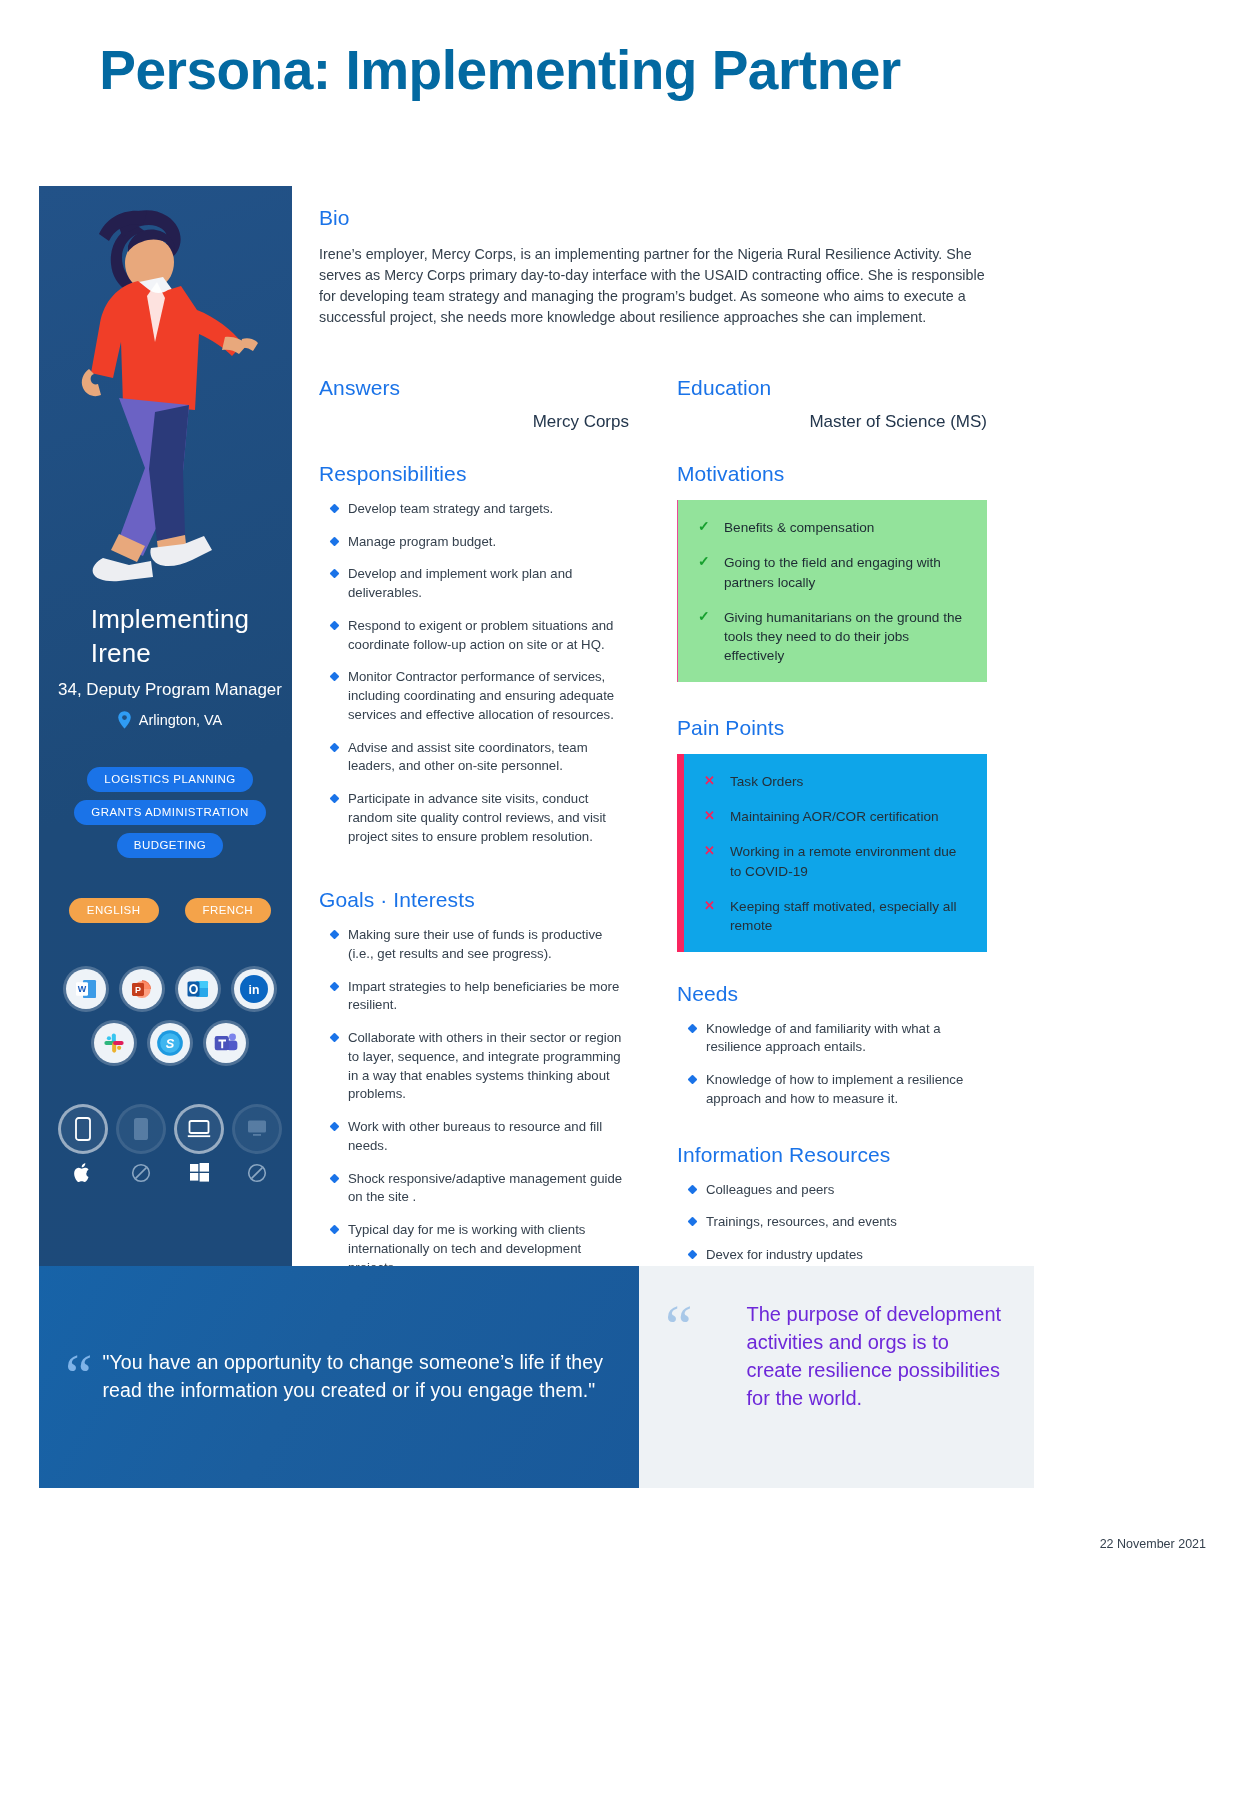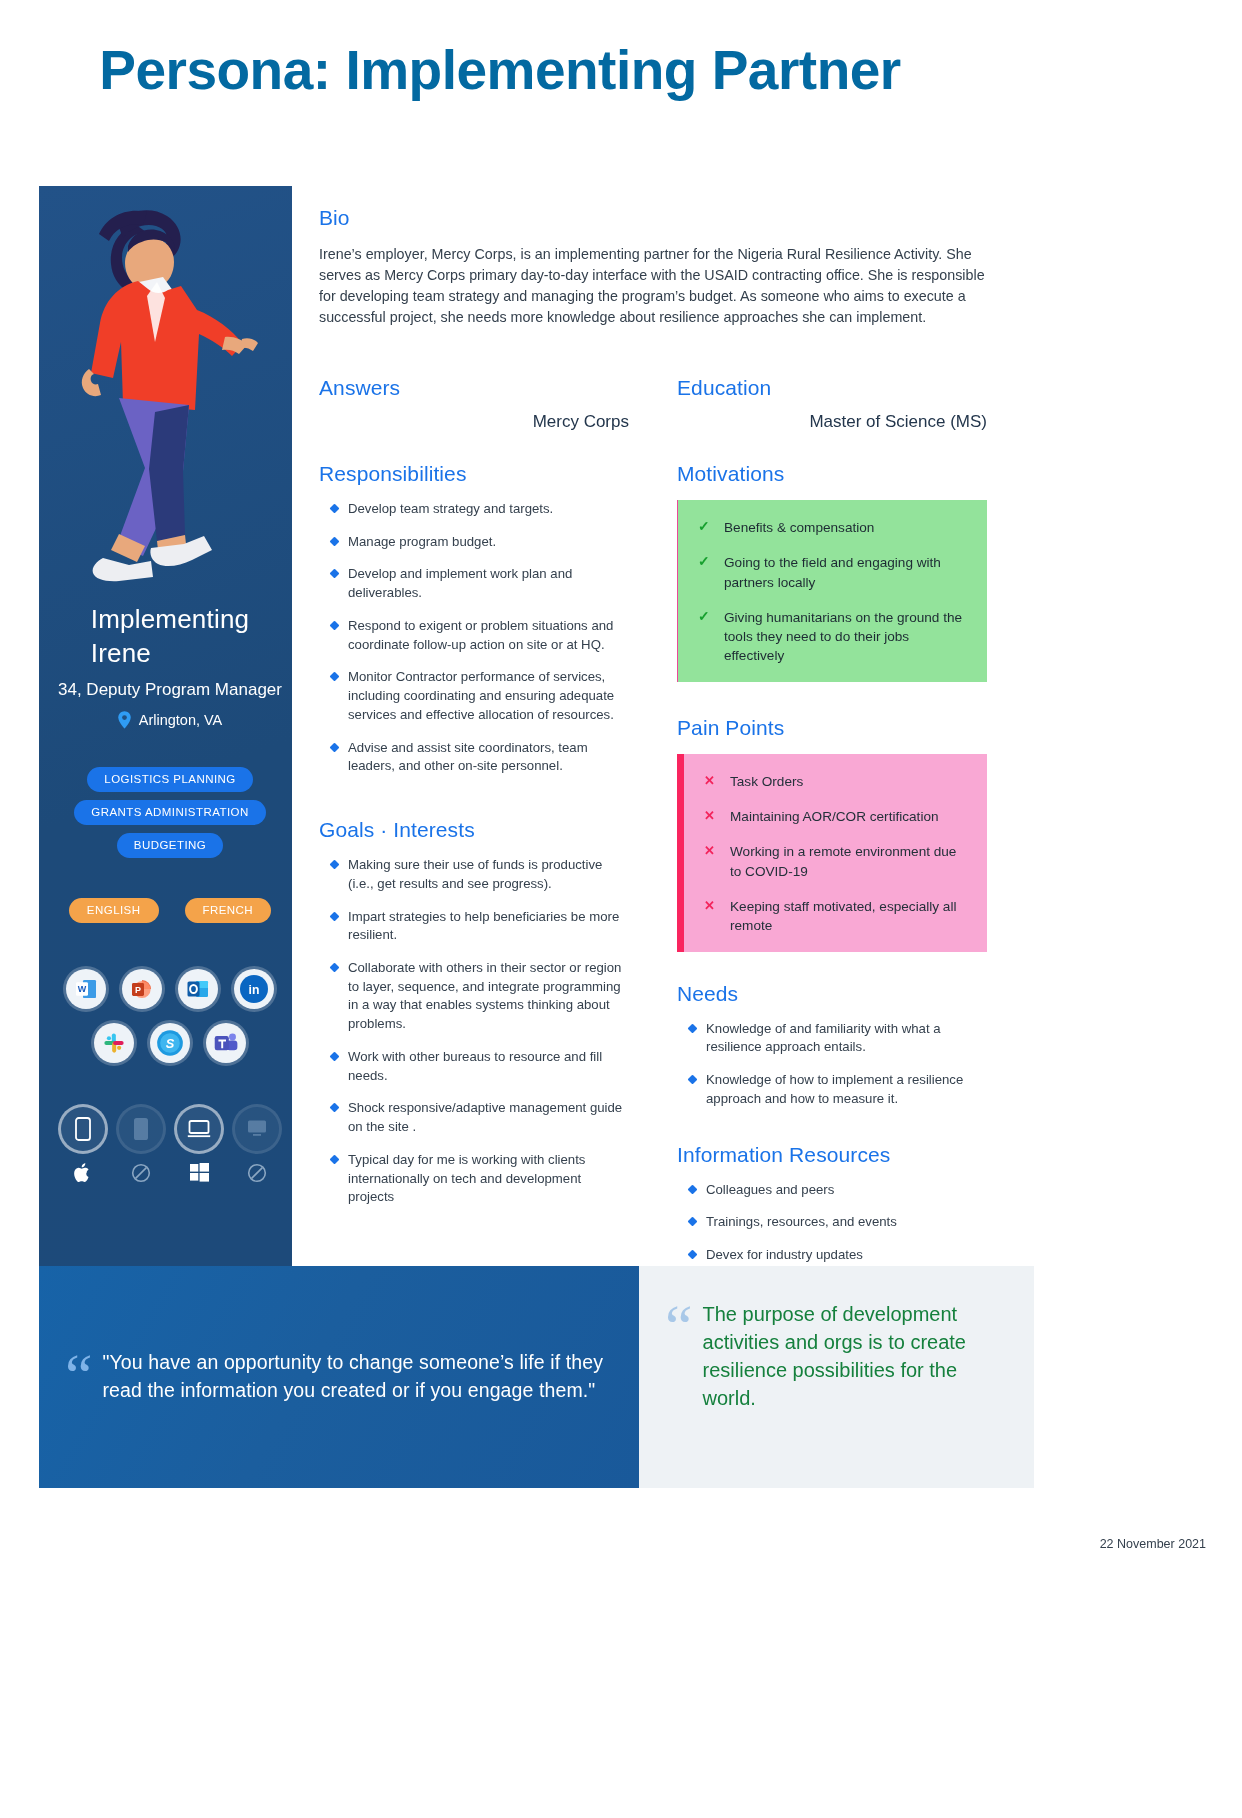--- a/index.html
+++ b/index.html
@@ -100,21 +100,21 @@
   }
   ul.bl li:before {
     content: ""; position: absolute; left: 12px; top: 5px;
     width: 7px; height: 7px; background: #1a73e8;
     transform: rotate(45deg); border-radius: 1px;
   }
 
   
   .callout { margin-top: 14px; padding: 18px 18px 16px 20px; }
   .callout.green { background: #93e39b; border-left: 1px solid #ec4899; }
-  .callout.pink  { background: #f9a8d4; border-left: 7px solid #f9255f; }
+  .callout.pink  { background: #0ea5e9; border-left: 7px solid #f9255f; }
   .callout ul { list-style: none; }
   .callout li {
     position: relative; padding-left: 26px; margin-bottom: 16px;
     font-size: 13.6px; line-height: 1.42; color: #1d2b33;
   }
   .callout li:last-child { margin-bottom: 0; }
   .callout.green li:before {
     content: "\2713"; position: absolute; left: 0; top: -1px;
     color: #18a02f; font-size: 14px; font-weight: 700;
   }
@@ -131,21 +131,21 @@
     display: flex; align-items: center; padding: 0 34px 0 26px;
   }
   .quote-right {
     position: absolute; left: 639px; top: 1266px; width: 395px; height: 222px;
     background: #eef2f5; padding: 34px 30px 0 26px;
   }
   .qmark { font-size: 62px; line-height: 0; font-family: "Liberation Serif", serif; }
   .q-left-txt {
     color: #fff; font-size: 19.5px; line-height: 1.42; letter-spacing: .1px;
   }
-  .q-right-txt { color: #15803d; font-size: 20px; line-height: 1.4; }
+  .q-right-txt { color: #6d28d9; font-size: 20px; line-height: 1.4; margin-left: 44px; }
   .qrow { display: flex; gap: 10px; align-items: flex-start; }
 
   .date {
     position: absolute; right: 36px; top: 1537px;
     font-size: 12.5px; color: #34404d;
   }
 </style>
 </head>
 <body>
 
@@ -347,20 +347,21 @@
 
       <div class="blk" style="margin-top:30px">
         <div class="sec-h">Responsibilities</div>
         <ul class="bl">
           <li>Develop team strategy and targets.</li>
           <li>Manage program budget.</li>
           <li>Develop and implement work plan and deliverables.</li>
           <li>Respond to exigent or problem situations and coordinate follow-up action on site or at HQ.</li>
           <li>Monitor Contractor performance of services, including coordinating and ensuring adequate services and effective allocation of resources.</li>
           <li>Advise and assist site coordinators, team leaders, and other on-site personnel.</li>
+          <li>Participate in advance site visits, conduct random site quality control reviews, and visit project sites to ensure problem resolution.</li>
         </ul>
       </div>
 
       <div class="blk" style="margin-top:42px">
         <div class="sec-h">Goals · Interests</div>
         <ul class="bl">
           <li>Making sure their use of funds is productive (i.e., get results and see progress).</li>
           <li>Impart strategies to help beneficiaries be more resilient.</li>
           <li>Collaborate with others in their sector or region to layer, sequence, and integrate programming in a way that enables systems thinking about problems.</li>
           <li>Work with other bureaus to resource and fill needs.</li>

